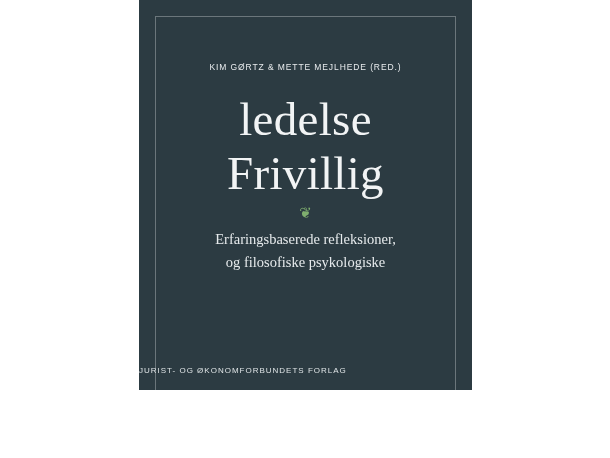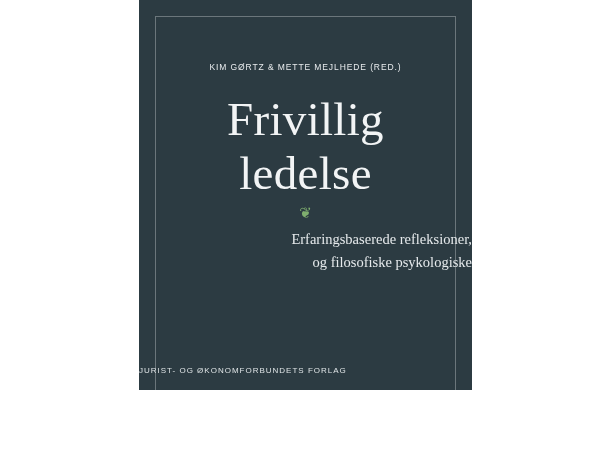--- a/index.html
+++ b/index.html
@@ -82,21 +82,21 @@
     color: #7fae6e;
     font-size: 15px;
     line-height: 15px;
   }
 
   .subtitle-block {
     position: absolute;
     top: 228px;
     left: 0;
     right: 0;
-    text-align: right;
+    text-align: center;
     color: #e6eaec;
     font-family: "Liberation Serif", serif;
     font-size: 14.5px;
     line-height: 23px;
     font-weight: 400;
   }
 
   .subtitle-line { display: block; }
 
   .publisher {
@@ -130,22 +130,22 @@
   <div class="margin-left"></div>
   <div class="margin-right"></div>
 
   <div class="book-cover">
 
     <div class="cover-frame"></div>
 
     <div class="editors">KIM GØRTZ &amp; METTE MEJLHEDE (RED.)</div>
 
     <div class="title-block">
+      <span class="title-line">ledelse</span>
       <span class="title-line">Frivillig</span>
-      <span class="title-line">ledelse</span>
     </div>
 
     <div class="ornament">❦</div>
 
     <div class="subtitle-block">
       <span class="subtitle-line">Erfaringsbaserede refleksioner,</span>
       <span class="subtitle-line">og filosofiske psykologiske</span>
     </div>
 
     <div class="publisher">JURIST- OG ØKONOMFORBUNDETS FORLAG</div>

